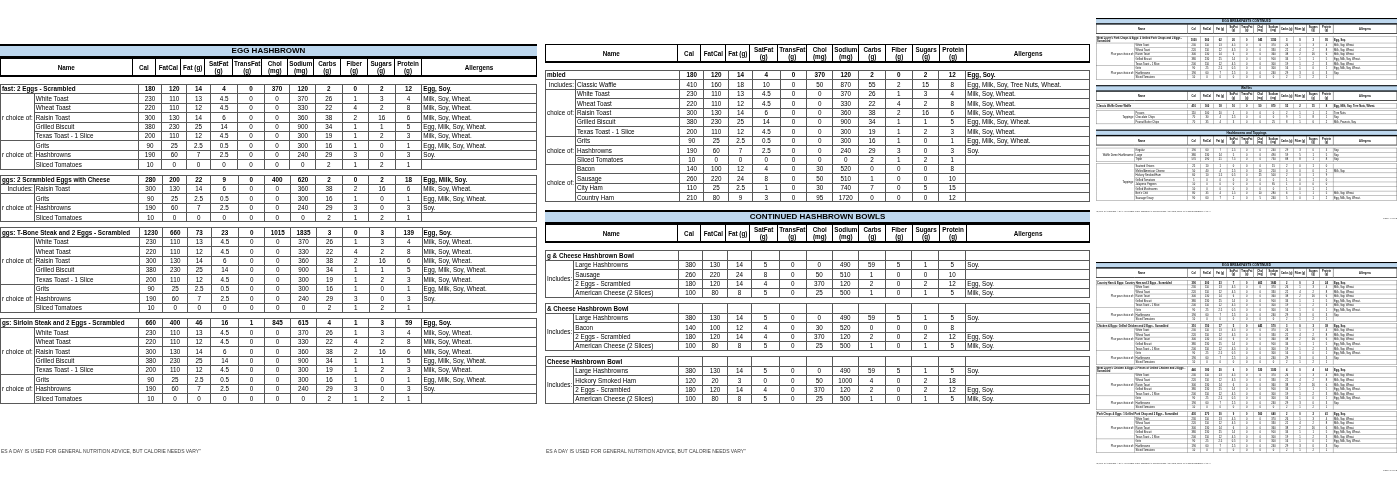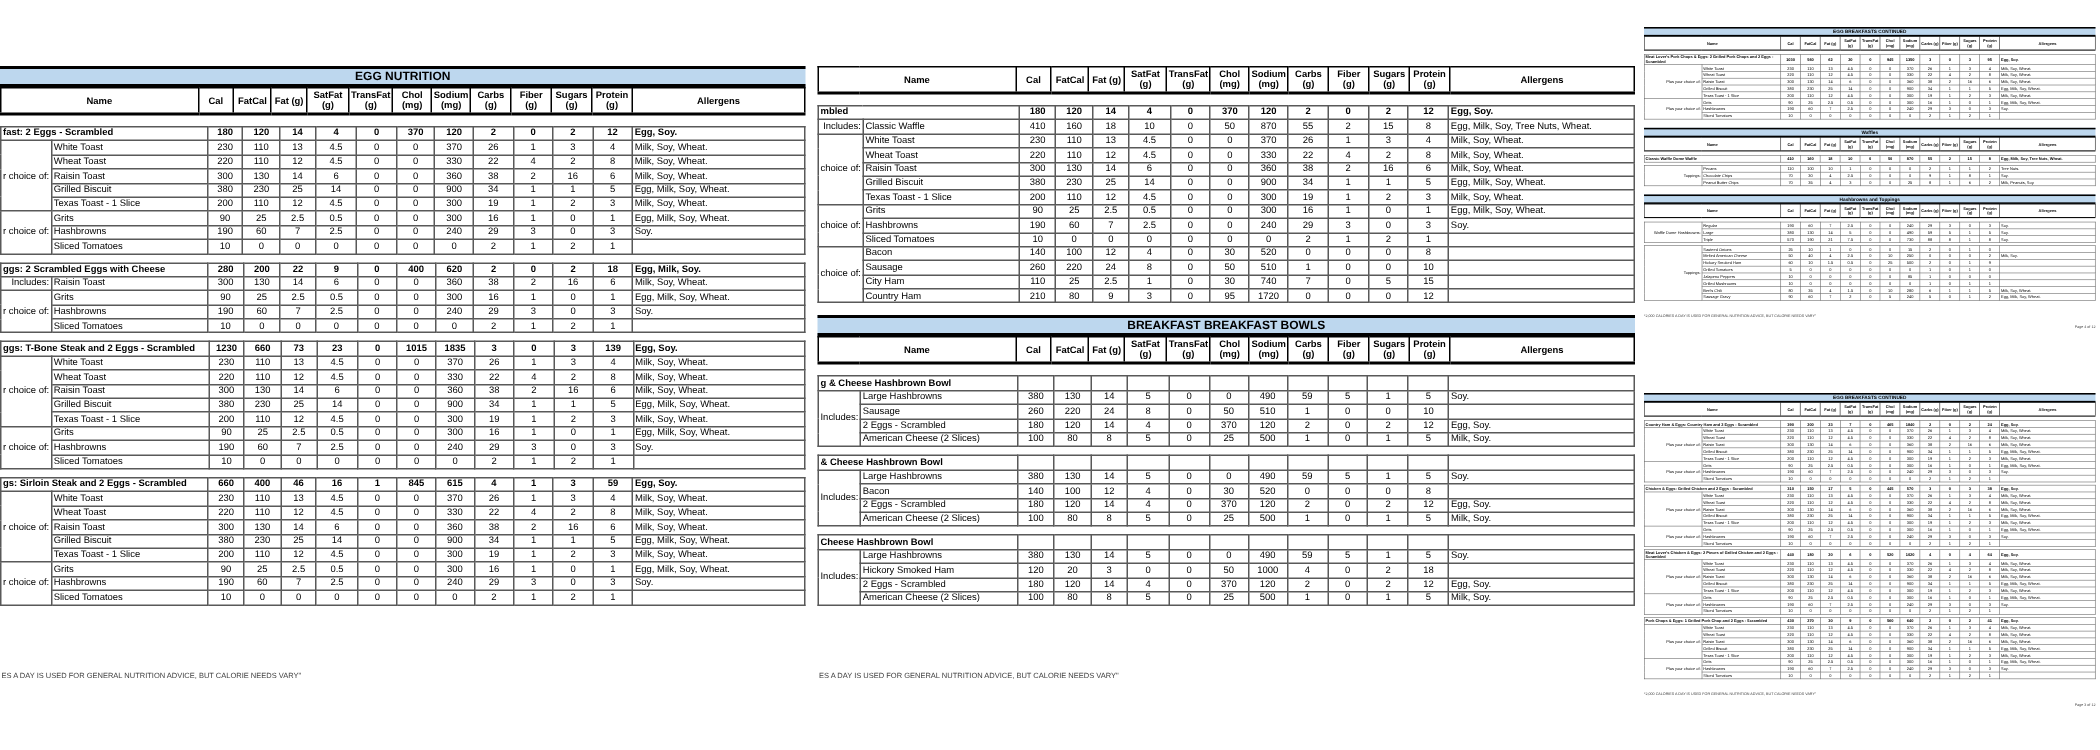--- a/index.html
+++ b/index.html
@@ -41,21 +41,21 @@
   .tfoot{margin-top:26px;font-size:7px;color:#404040;}
   .tpage{margin-top:14px;text-align:right;font-size:7px;color:#404040;}
 </style>
 </head>
 <body>
 
 <div class="canvas">
 
   <div class="page" id="page-left">
     <div class="content">
-        <div class="title-bar">EGG NUTRITION</div>
+        <div class="title-bar">EGG HASHBROWN</div>
         <table class="tbl hdr">
           <colgroup>
             <col style="width: 28px;">
             <col style="width: 105px;">
             <col style="width: 24px;">
             <col style="width: 25px;">
             <col style="width: 24px;">
             <col style="width: 28px;">
             <col style="width: 27px;">
             <col style="width: 26px;">
@@ -920,21 +920,21 @@
               <td class="num">95</td>
               <td class="num">1720</td>
               <td class="num">0</td>
               <td class="num">0</td>
               <td class="num">0</td>
               <td class="num">12</td>
               <td class="alg"></td>
             </tr>
           </tbody>
         </table>
-        <div class="title-bar sec2">BREAKFAST BREAKFAST BOWLS</div>
+        <div class="title-bar sec2">CONTINUED HASHBROWN BOWLS</div>
         <table class="tbl hdr">
           <colgroup>
             <col style="width: 28px;">
             <col style="width: 105px;">
             <col style="width: 24px;">
             <col style="width: 25px;">
             <col style="width: 24px;">
             <col style="width: 28px;">
             <col style="width: 27px;">
             <col style="width: 26px;">

